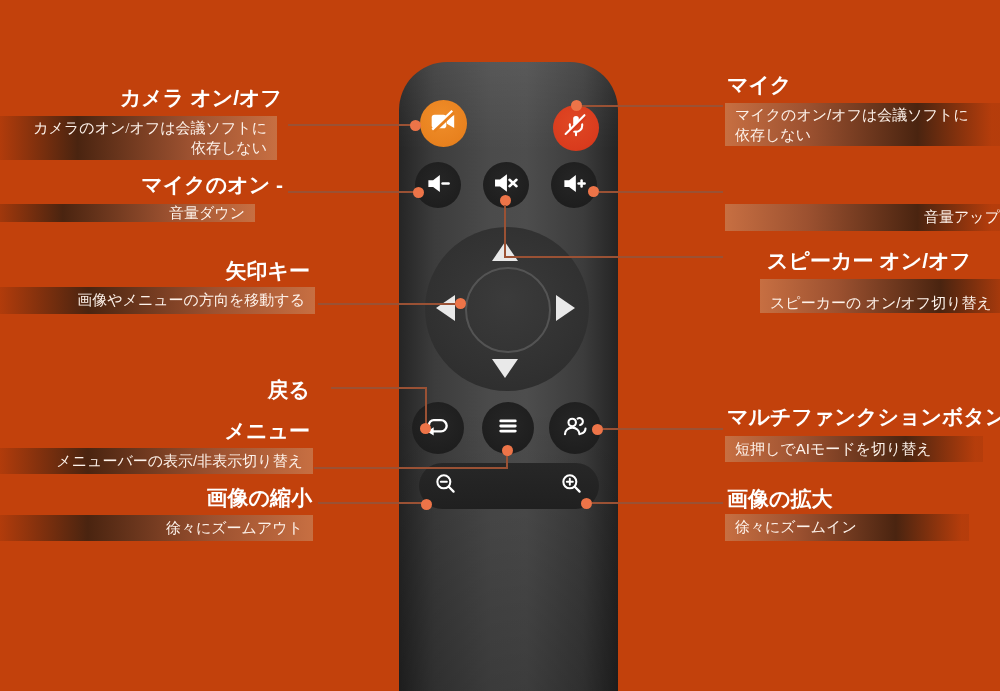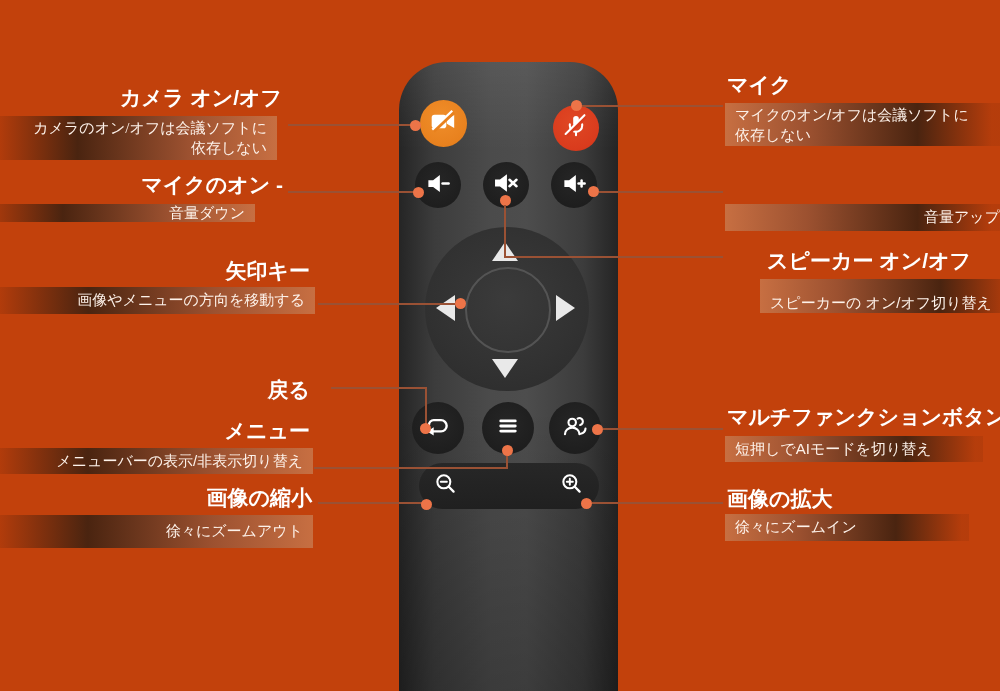--- a/index.html
+++ b/index.html
@@ -64,21 +64,21 @@
   #lt-camera{top:84px;right:718px;}
   #lb-camera{top:116px;right:723px;width:277px;height:44px;}
   #lt-voldown{top:171px;right:717px;}
   #lb-voldown{top:204px;right:745px;width:267px;height:18px;}
   #lt-arrows{top:257px;right:690px;}
   #lb-arrows{top:287px;right:685px;width:315px;height:27px;}
   #lt-back{top:376px;right:690px;}
   #lt-menu{top:417px;right:690px;}
   #lb-menu{top:448px;right:687px;width:313px;height:26px;}
   #lt-zoomout{top:484px;right:688px;}
-  #lb-zoomout{top:515px;right:687px;width:313px;height:33px;}
+  #lb-zoomout{top:515px;right:687px;width:313px;height:26px;}
   
   #rt-mic{top:71px;left:727px;}
   #rb-mic{top:103px;left:725px;width:275px;height:43px;}
   #rt-volup{top:175px;left:727px;}
   #rb-volup{top:204px;left:725px;width:275px;height:27px;justify-content:flex-end;}
   #rt-speaker{top:247px;left:727px;margin-left:40px;}
   #rb-speaker{top:279px;left:760px;width:258px;height:34px;align-items:flex-end;}
   #rt-multi{top:403px;left:727px;}
   #rb-multi{top:436px;left:725px;width:258px;height:26px;}
   #rt-zoomin{top:485px;left:727px;}

